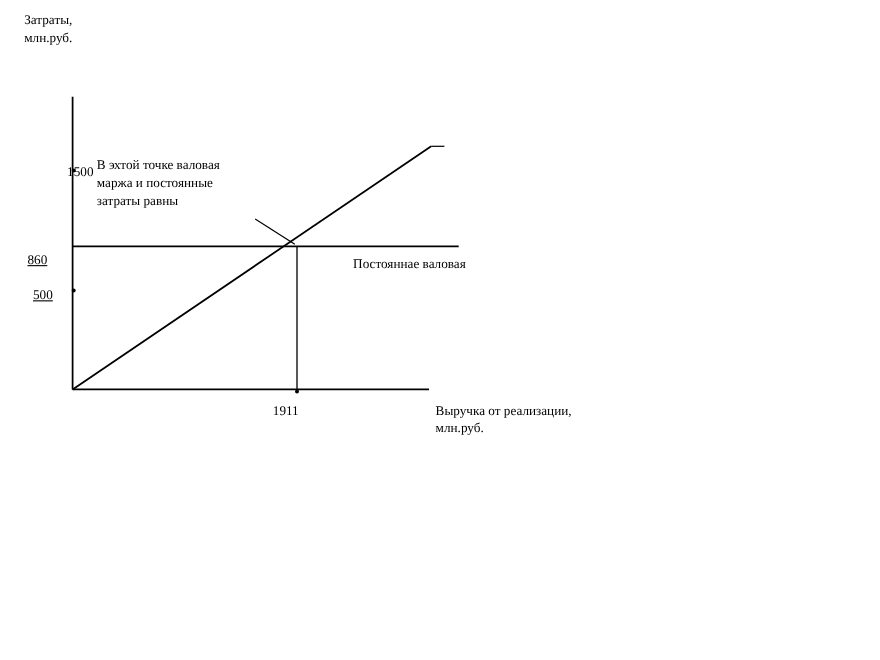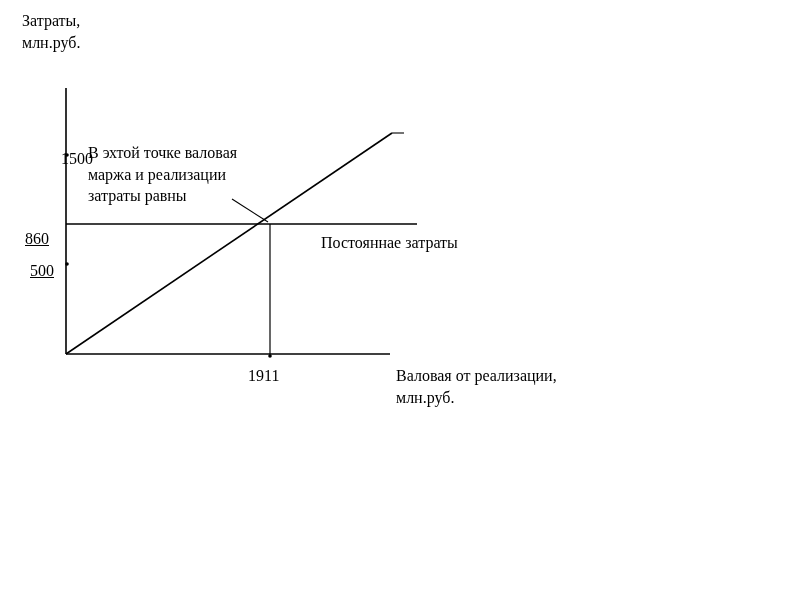--- a/index.html
+++ b/index.html
@@ -15,21 +15,21 @@
     overflow: hidden;
   }
   #chart-root {
     position: relative;
     width: 800px;
     height: 600px;
   }
   .txt {
     position: absolute;
     font-family: "Liberation Serif", serif;
-    font-size: 16px;
+    font-size: 12px;
     line-height: 1.35;
     color: #000000;
     white-space: pre;
   }
   #svg-layer {
     position: absolute;
     left: 0;
     top: 0;
     width: 800px;
     height: 600px;
@@ -109,23 +109,23 @@
 
   <div class="txt" id="label-1500">1500</div>
 
   <div class="txt" id="label-860">860</div>
 
   <div class="txt" id="label-500">500</div>
 
   <div class="txt" id="label-1911">1911</div>
 
   <div class="txt" id="annotation-breakeven-note">В эхтой точке валовая
-маржа и реализации
+маржа и постоянные
 затраты равны</div>
 
 
-  <div class="txt" id="label-fixed-costs">Постояннае затраты</div>
+  <div class="txt" id="label-fixed-costs">Постояннае валовая</div>
 
 
-  <div class="txt" id="x-axis-title">Валовая от реализации,
+  <div class="txt" id="x-axis-title">Выручка от реализации,
 млн.руб.</div>
 
 </div>
 
 </body></html>

